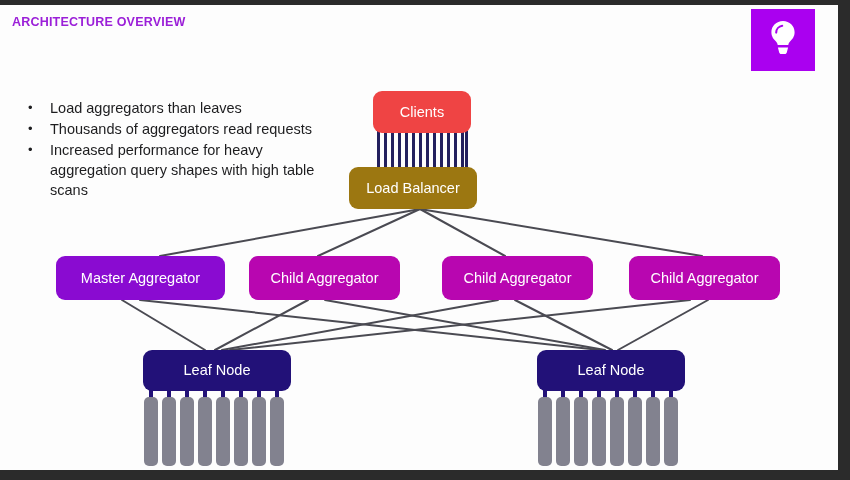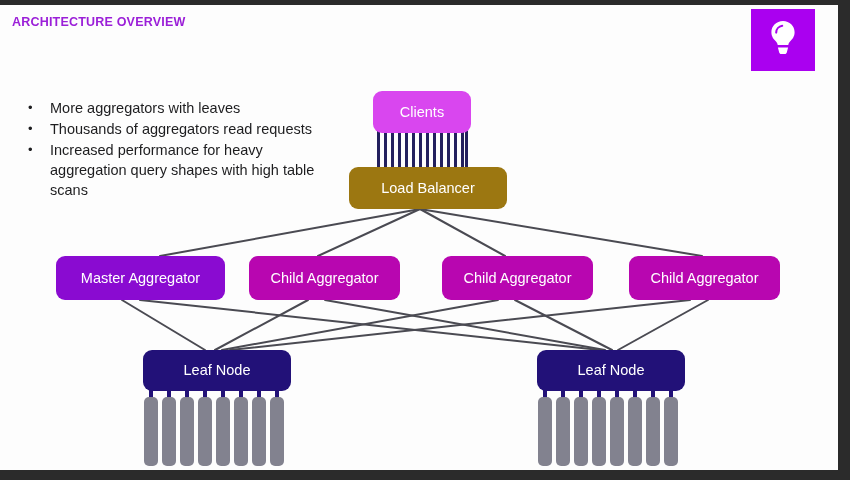--- a/index.html
+++ b/index.html
@@ -94,21 +94,21 @@
     border-radius: 9px;
     color: #ffffff;
     display: flex;
     align-items: center;
     justify-content: center;
     text-align: center;
     line-height: 17px;
     font-size: 14.5px;
     z-index: 3;
   }
-  .node.clients      { background: #d946ef; }
+  .node.clients      { background: #ef4444; }
   .node.balancer     { background: #9c7711; }
   .node.master-agg   { background: #8a0bd1; }
   .node.child-agg    { background: #b806b0; }
   .node.leaf         { background: #221178; }
 
   .leaf-group { position: absolute; z-index: 2; }
   .disk {
     position: absolute;
     width: 14px;
     background: #82828f;
@@ -132,21 +132,21 @@
 <body>
 
 <div id="slide-frame">
   <div id="slide-canvas">
 
     <div class="eyebrow">ARCHITECTURE OVERVIEW</div>
 
     <div class="bullet-list">
       <div class="bullet-row">
         <span class="bullet-dot">•</span>
-        <span class="bullet-text">More aggregators with leaves</span>
+        <span class="bullet-text">Load aggregators than leaves</span>
       </div>
       <div class="bullet-row">
         <span class="bullet-dot">•</span>
         <span class="bullet-text">Thousands of aggregators read requests</span>
       </div>
       <div class="bullet-row">
         <span class="bullet-dot">•</span>
         <span class="bullet-text">Increased performance for heavy aggregation query shapes with high table scans</span>
       </div>
     </div>
@@ -193,21 +193,21 @@
       <div class="pipe" style="left:71px;"></div>
       <div class="pipe" style="left:78px;"></div>
       <div class="pipe" style="left:85px;"></div>
       <div class="pipe" style="left:89px;"></div>
     </div>
 
     <div class="node clients" style="left:373px; top:86px; width:98px; height:42px;">
       <span>Clients</span>
     </div>
 
-    <div class="node balancer" style="left:349px; top:162px; width:158px; height:42px;">
+    <div class="node balancer" style="left:349px; top:162px; width:128px; height:42px;">
       <span>Load Balancer</span>
     </div>
 
     <div class="node master-agg" style="left:56px; top:251px; width:169px; height:44px;">
       <span>Master Aggregator</span>
     </div>
     <div class="node child-agg" style="left:249px; top:251px; width:151px; height:44px;">
       <span>Child Aggregator</span>
     </div>
     <div class="node child-agg" style="left:442px; top:251px; width:151px; height:44px;">

